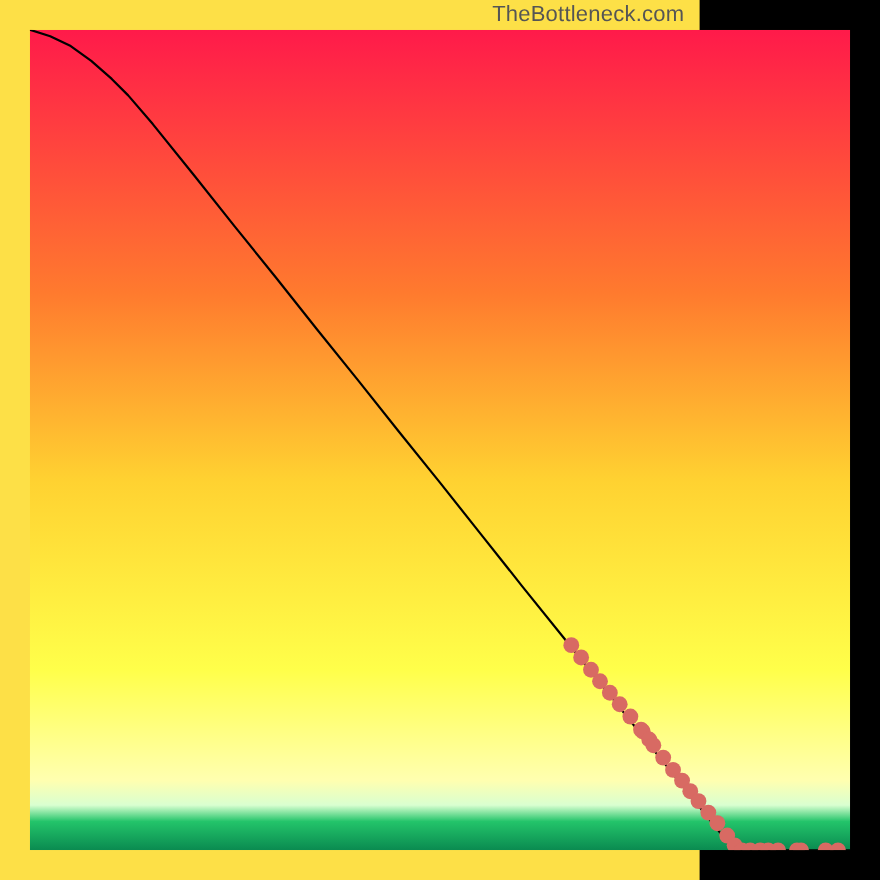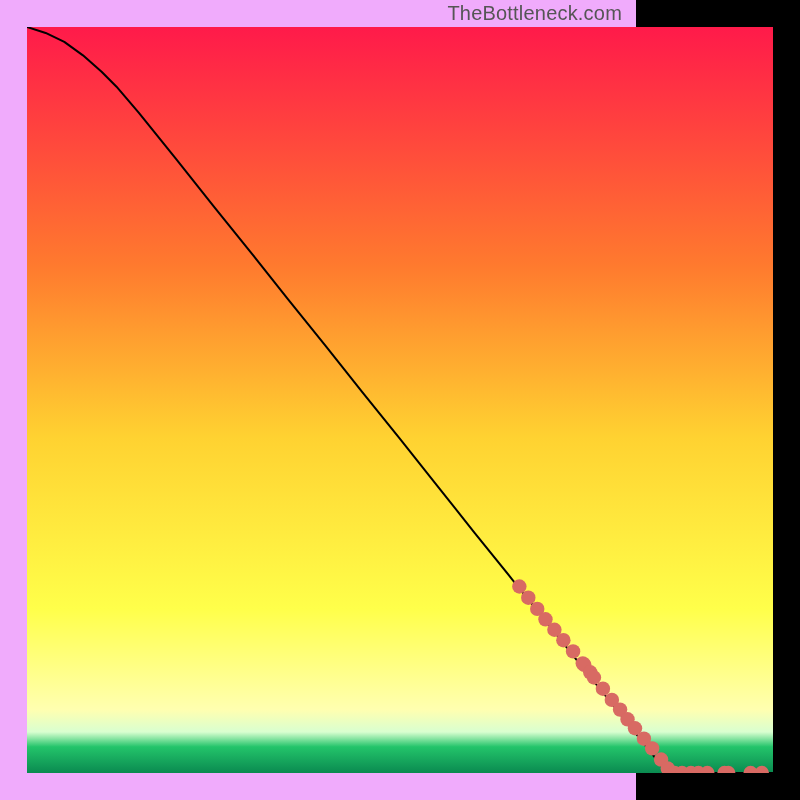--- a/index.html
+++ b/index.html
@@ -8,21 +8,21 @@
     width: 800px;
     height: 800px;
     background: #000;
     overflow: hidden;
     font-family: Arial, Helvetica, sans-serif;
   }
   .canvas {
     position: relative;
     width: 636px;
     height: 800px;
-    background: #f0abfc;
+    background: #fde047;
   }
   .watermark {
     position: absolute;
     top: 2px;
     right: 14px;
     color: #555;
     font-size: 20px;
     font-weight: 500;
     letter-spacing: 0.2px;
     z-index: 10;

